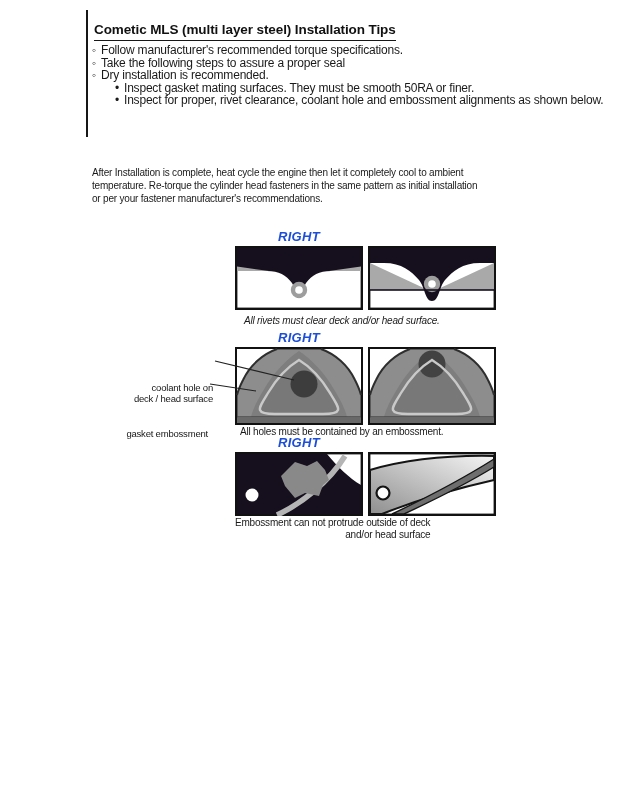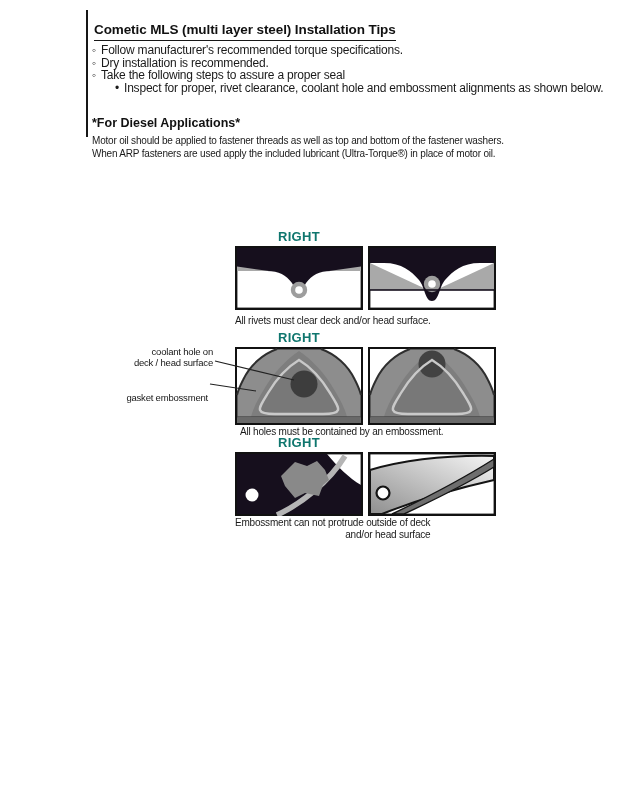--- a/index.html
+++ b/index.html
@@ -21,35 +21,35 @@
   .diesel-h{position:absolute;left:92px;top:116px;font-size:12.5px;font-weight:700;color:#111;}
   .para{position:absolute;left:92px;width:470px;font-size:10px;line-height:13px;
         letter-spacing:-0.2px;white-space:pre-line;color:#1a1a1a;}
   #p1{top:134px;} #p2{top:166px;} #p3{top:208px;}
 
   .dblock{position:absolute;left:235px;width:261px;}
   #db1{top:229px;height:86px;}
   #db2{top:330px;height:100px;}
   #db3{top:435px;height:86px;}
   .dblock .lbl{position:absolute;top:0;width:128px;text-align:center;font-size:13px;
-               font-weight:600;color:#0f766e;letter-spacing:0.3px;}
+               font-weight:600;color:#1d4ed8;letter-spacing:0.3px;font-style:italic;}
   .lbl.r{left:0;} .lbl.w{left:133px;margin-top:41px;}
   .dblock svg{position:absolute;top:17px;width:128px;}
   svg.r{left:0;} svg.w{left:133px;}
   #db1 svg,#db3 svg{height:64px;}
   #db2 svg{height:78px;}
 
   .cap{position:absolute;font-size:10px;font-weight:500;letter-spacing:-0.2px;
        color:#1a1a1a;white-space:pre-line;}
-  #cap1{left:235px;top:315px;}
+  #cap1{left:244px;top:315px;font-style:italic;}
   #cap2{left:240px;top:426px;}
   #cap3{left:235px;top:517px;line-height:11.5px;text-align:right;}
 
   .ann{position:absolute;font-size:9.5px;letter-spacing:-0.2px;text-align:right;
-       white-space:pre-line;line-height:11px;color:#161616;}
+       white-space:pre-line;line-height:11px;color:#161616;margin-top:36px;}
   #ann1{left:95px;top:346px;width:118px;}
   #ann2{left:90px;top:392px;width:118px;}
   #leaders{position:absolute;left:0;top:0;width:618px;height:800px;pointer-events:none;}
 
   .fineprint{position:absolute;left:103px;top:577px;width:680px;
              transform:scale(0.63);transform-origin:0 0;
              font-size:8px;line-height:10.3px;letter-spacing:-0.15px;color:#272727;}
   .fp-h{font-weight:700;margin:0 0 9px 0;}
   .fp-para{margin:0 0 9.5px 0;white-space:pre-wrap;}
 
@@ -59,28 +59,29 @@
 <body>
 
 <div id="page">
 
   <div class="vline"></div>
 
   <h1 class="title">Cometic MLS (multi layer steel) Installation Tips</h1>
 
   <div class="bullets">
     <div class="b-row"><span class="mk">◦</span><span>Follow manufacturer's recommended torque specifications.</span></div>
+    <div class="b-row"><span class="mk">◦</span><span>Take the following steps to assure a proper seal</span></div>
     <div class="b-row"><span class="mk">◦</span><span>Dry installation is recommended.</span></div>
-    <div class="b-row"><span class="mk">◦</span><span>Take the following steps to assure a proper seal</span></div>
+    <div class="b-row sub"><span class="mk">•</span><span>Inspect gasket mating surfaces.  They must be smooth 50RA or finer.</span></div>
     <div class="b-row sub"><span class="mk">•</span><span>Inspect for proper, rivet clearance, coolant hole and embossment alignments as shown below.</span></div>
   </div>
 
-  <div class="diesel-h">*For Diesel Applications*</div>
-  <div class="para" id="p1">Motor oil should be applied to fastener threads as well as top and bottom of the fastener washers.
-When ARP fasteners are used apply the included lubricant (Ultra-Torque®) in place of motor oil.</div>
+  <div class="para" id="p2">After Installation is complete, heat cycle the engine then let it completely cool to ambient
+temperature. Re-torque the cylinder head fasteners in the same pattern as initial installation
+or per your fastener manufacturer's recommendations.</div>
 
   <div class="dblock" id="db1">
     <div class="lbl r">RIGHT</div>
     <div class="lbl w">WRONG</div>
     <svg class="r" viewBox="0 0 128 64">
       <rect x="1.2" y="1.2" width="125.6" height="61.6" fill="#ffffff" stroke="#111" stroke-width="2.4"></rect>
       <path d="M2,2 H126 V25 H96 C84,25 77,29 71,37 C67,43 70,52 64,52 C58,52 61,43 57,37 C51,29 44,25 32,25 H2 Z" fill="#160f1d"></path>
       <path d="M2,20.5 L34,25 H2 Z" fill="#a9a9a9"></path>
       <path d="M126,20.5 L94,25 H126 Z" fill="#a9a9a9"></path>
       <circle cx="64" cy="44" r="8.2" fill="#9d9d9d"></circle>

